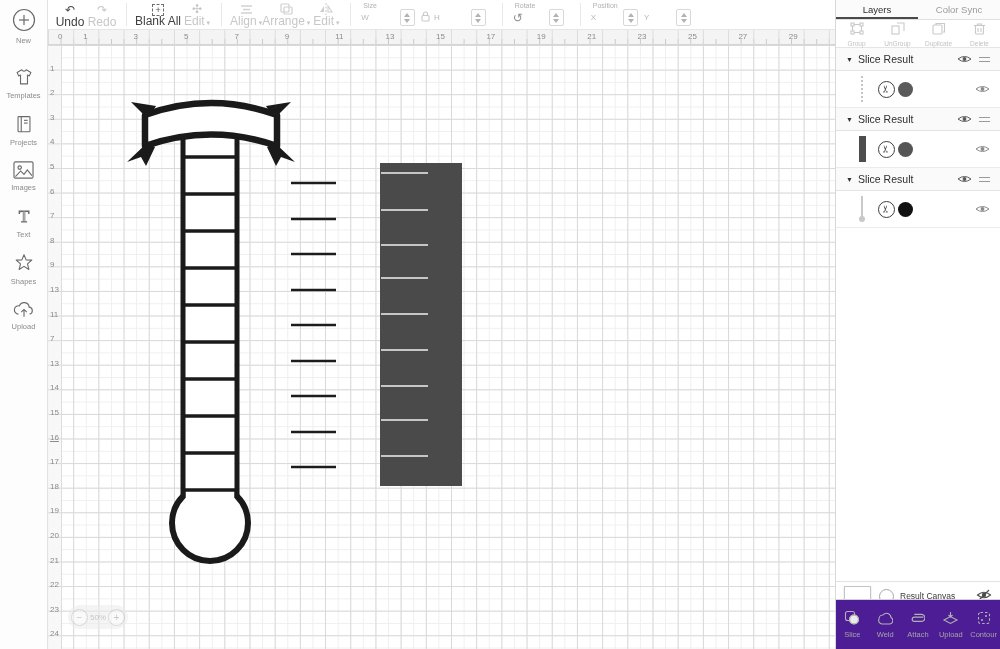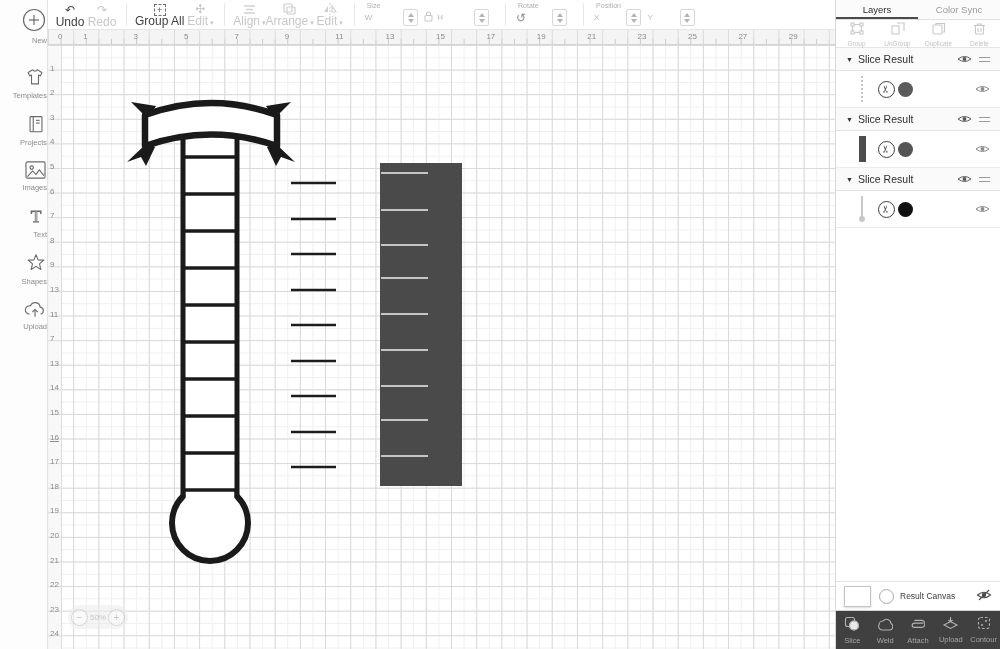--- a/index.html
+++ b/index.html
@@ -2,21 +2,21 @@
 <html><head>
 <meta charset="utf-8">
 <style>
   * { margin:0; padding:0; box-sizing:border-box; }
   html,body { width:1000px; height:649px; overflow:hidden; }
   body { font-family:"Liberation Sans", sans-serif; background:#fff; }
   .app { position:relative; width:1000px; height:649px; background:#fff; }
 
   
   .sidebar { position:absolute; left:0; top:0; width:48px; height:649px; background:#fdfdfd; border-right:1px solid #e2e2e2; z-index:30; }
-  .sb-item { display:flex; flex-direction:column; align-items:flex-end; padding:7px 0 6px; cursor:pointer; }
+  .sb-item { display:flex; flex-direction:column; align-items:center; padding:7px 9px 6px; cursor:pointer; }
   .sb-item .sb-label { font-size:7.5px; color:#8b8b8b; margin-top:3px; }
   .sb-item svg { display:block; }
 
   
   .topbar { position:absolute; left:48px; top:0; width:787px; height:30px; background:#fff; border-bottom:1px solid #e6e6e6; display:flex; align-items:stretch; z-index:20; }
   .tb-group { display:flex; align-items:center; padding:0 6px; }
   .tb-sep { width:1px; background:#e8e8e8; margin:3px 2px; }
   .tb-btn { display:flex; flex-direction:column; align-items:center; justify-content:center; min-width:32px; height:30px; cursor:pointer; }
   .tb-btn .tb-ic { font-size:12px; line-height:13px; height:14px; color:#4a4a4a; }
   .tb-btn .tb-txt { font-size:12px; color:#3f3f3f; line-height:8px; }
@@ -73,21 +73,21 @@
   .lyr-spacer { flex:1; }
   .thumb-dash { width:0; height:26px; border-left:2px dotted #c4c4c4; }
   .thumb-bar { width:7px; height:26px; background:#4d4d4d; }
   .thumb-thermo { position:relative; width:4px; height:26px; }
   .thumb-thermo .tt-tube { position:absolute; left:1px; top:0; width:2px; height:21px; background:#c9c9c9; }
   .thumb-thermo .tt-bulb { position:absolute; left:-1px; bottom:0; width:6px; height:6px; border-radius:50%; background:#c9c9c9; }
   .rp-bottom-row { position:absolute; left:0; bottom:39px; width:100%; height:29px; background:#fff; border-top:1px solid #e3e3e3; display:flex; align-items:center; padding:0 8px; }
   .swatch { width:27px; height:21px; background:#fff; border:1px solid #c4c4c4; box-shadow:0 1px 2px rgba(0,0,0,.15); cursor:pointer; }
   .bc-circle { width:15px; height:15px; border-radius:50%; border:1px solid #a8a8a8; margin-left:8px; cursor:pointer; }
   .bc-label { font-size:8.5px; color:#3c3c3c; margin-left:6px; flex:1; }
-  .rp-bottombar { position:absolute; left:0; bottom:0; width:100%; height:39px; background:#404040; border-top:1px solid #d2d2d2; display:flex; }
+  .rp-bottombar { position:absolute; left:0; bottom:0; width:100%; height:50px; background:#4c1d95; border-top:1px solid #d2d2d2; display:flex; }
   .bb-item { flex:1; display:flex; flex-direction:column; align-items:center; justify-content:center; cursor:pointer; }
   .bb-item .bb-lbl { font-size:7.5px; color:#a5a5a5; margin-top:1px; }
 </style>
 </head>
 <body>
 
 <div class="app">
 
   <div class="topbar">
     <div class="tb-group">
@@ -97,21 +97,21 @@
       </div>
       <div class="tb-btn disabled">
         <span class="tb-ic">↷</span>
         <span class="tb-txt">Redo</span>
       </div>
     </div>
     <div class="tb-sep"></div>
     <div class="tb-group">
       <div class="tb-btn">
         <span class="selectall-ic">+</span>
-        <span class="tb-txt">Group All</span>
+        <span class="tb-txt">Blank All</span>
       </div>
       <div class="tb-btn disabled">
         <span class="tb-ic">✣</span>
         <span class="tb-txt caret">Edit</span>
       </div>
     </div>
     <div class="tb-sep"></div>
     <div class="tb-group">
       <div class="tb-btn disabled">
         <span class="tb-ic"><svg width="13" height="12" viewBox="0 0 13 12">

